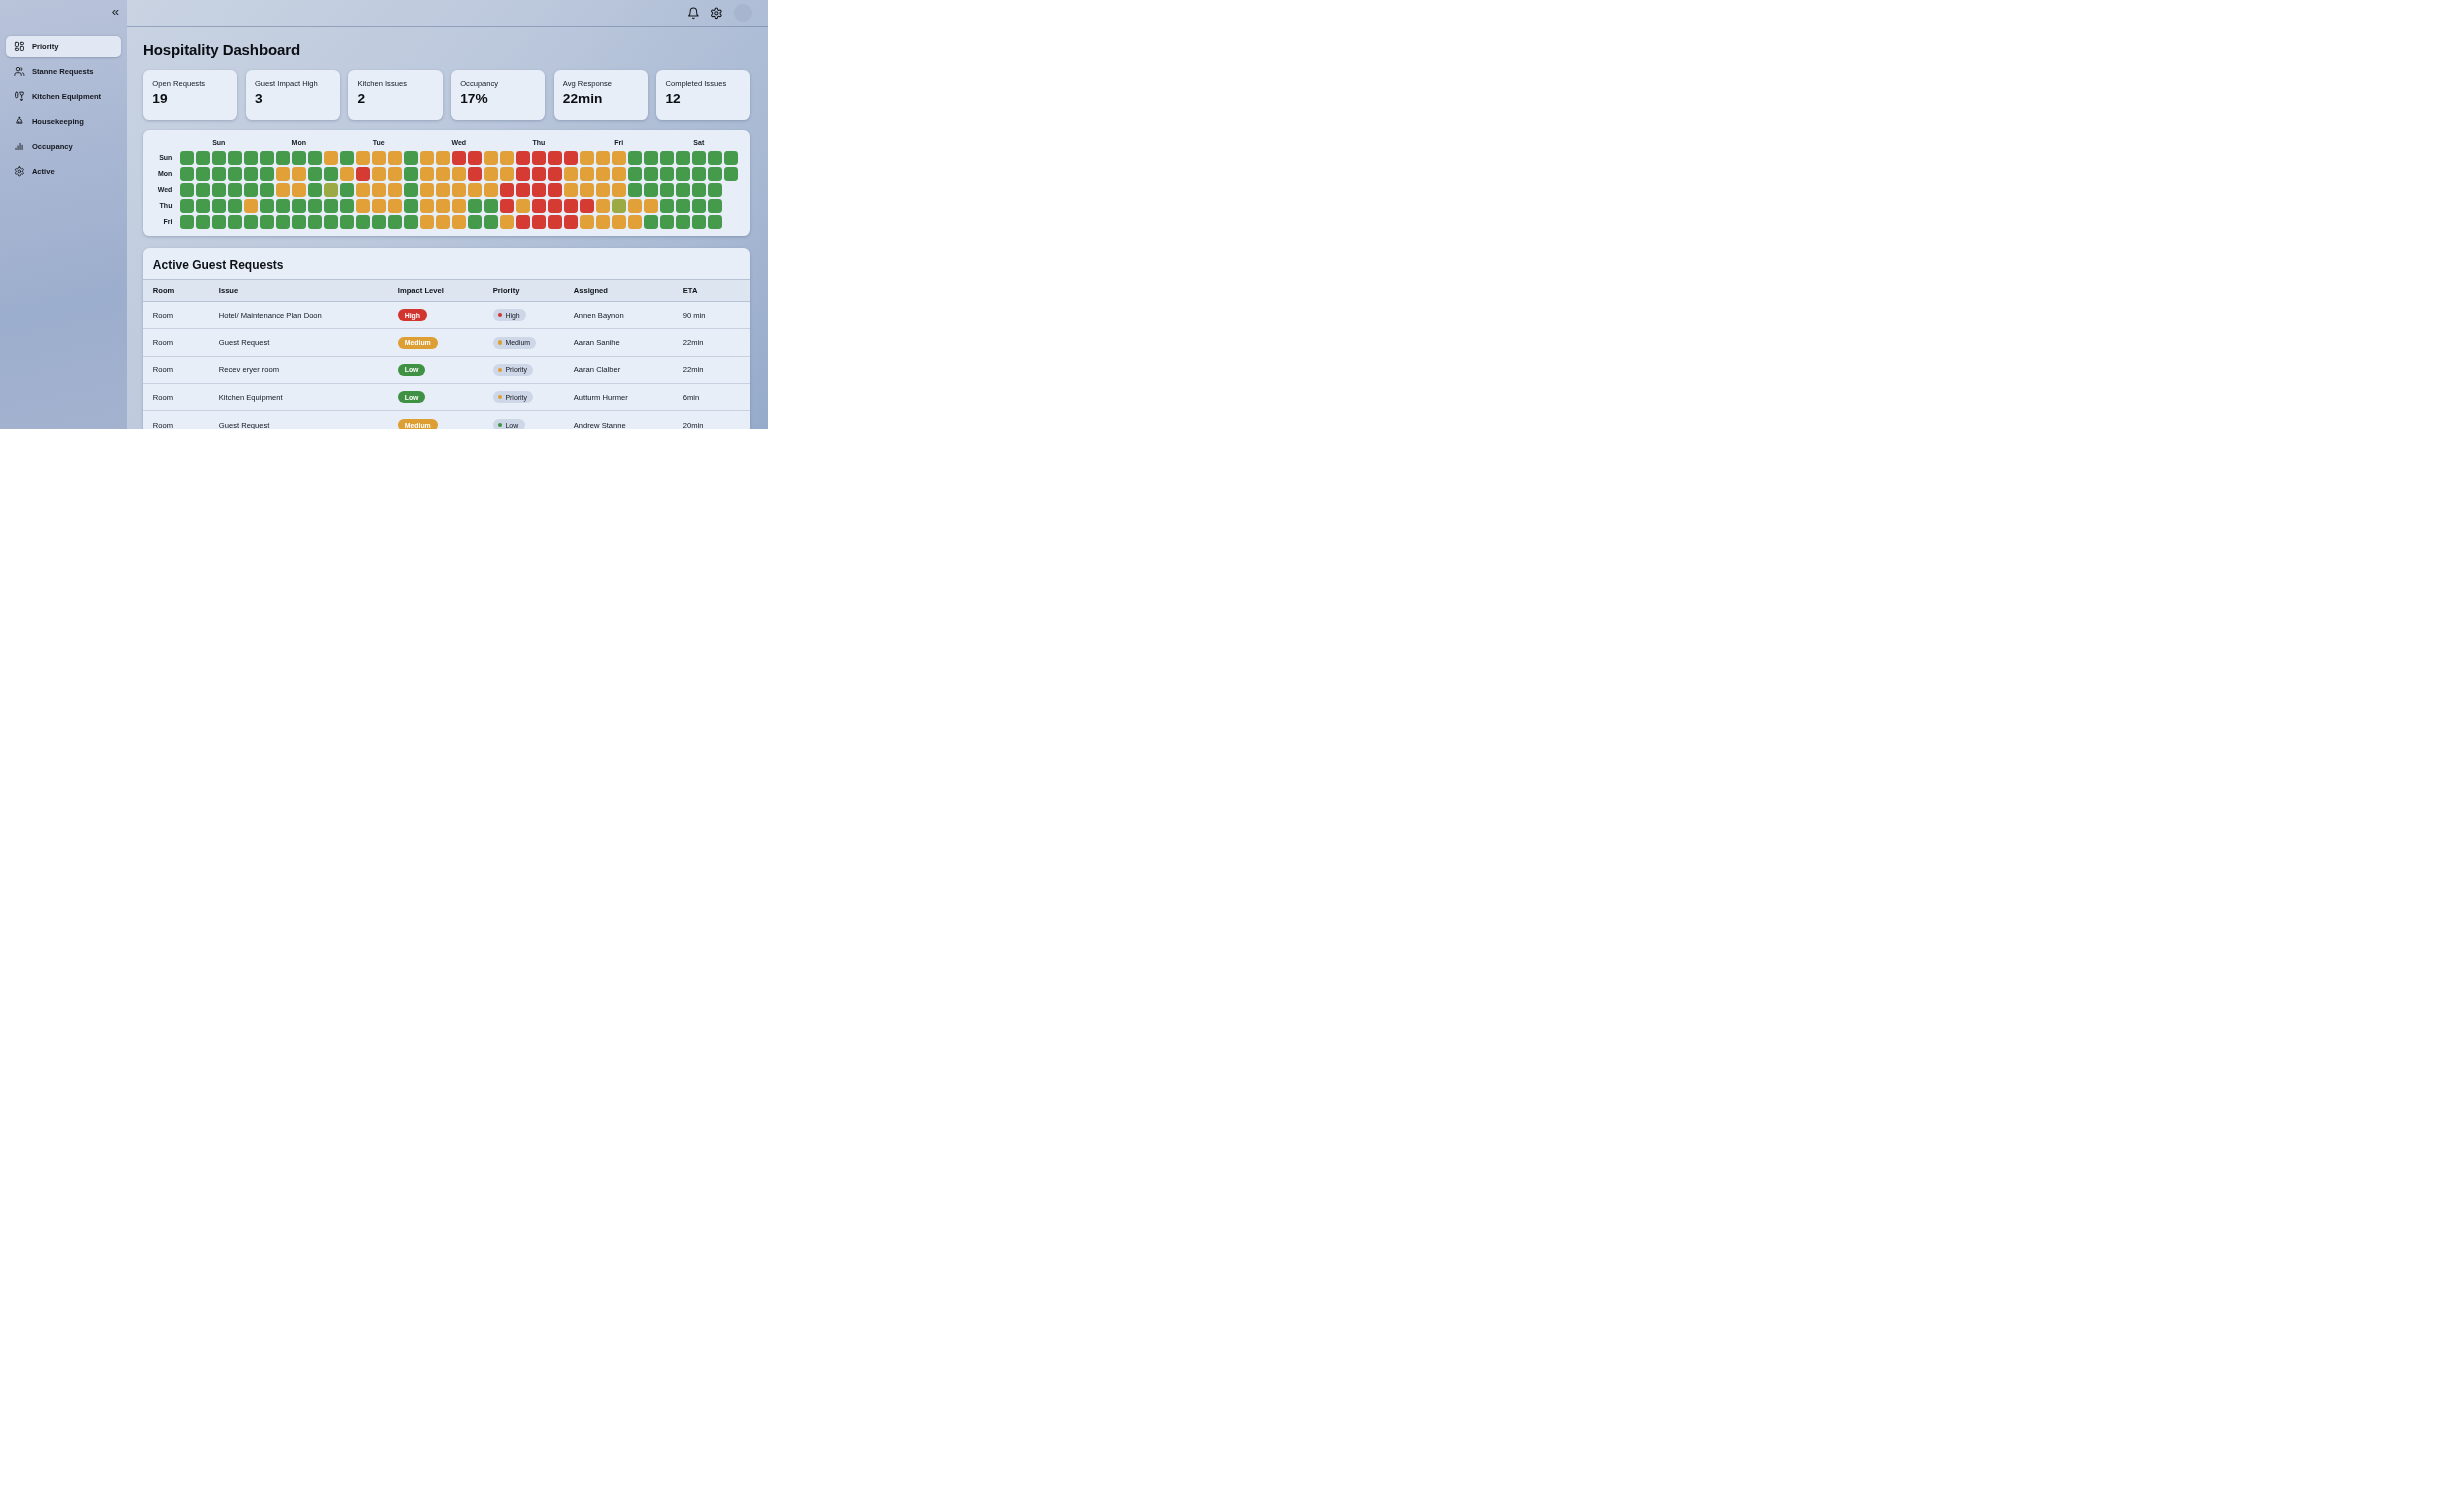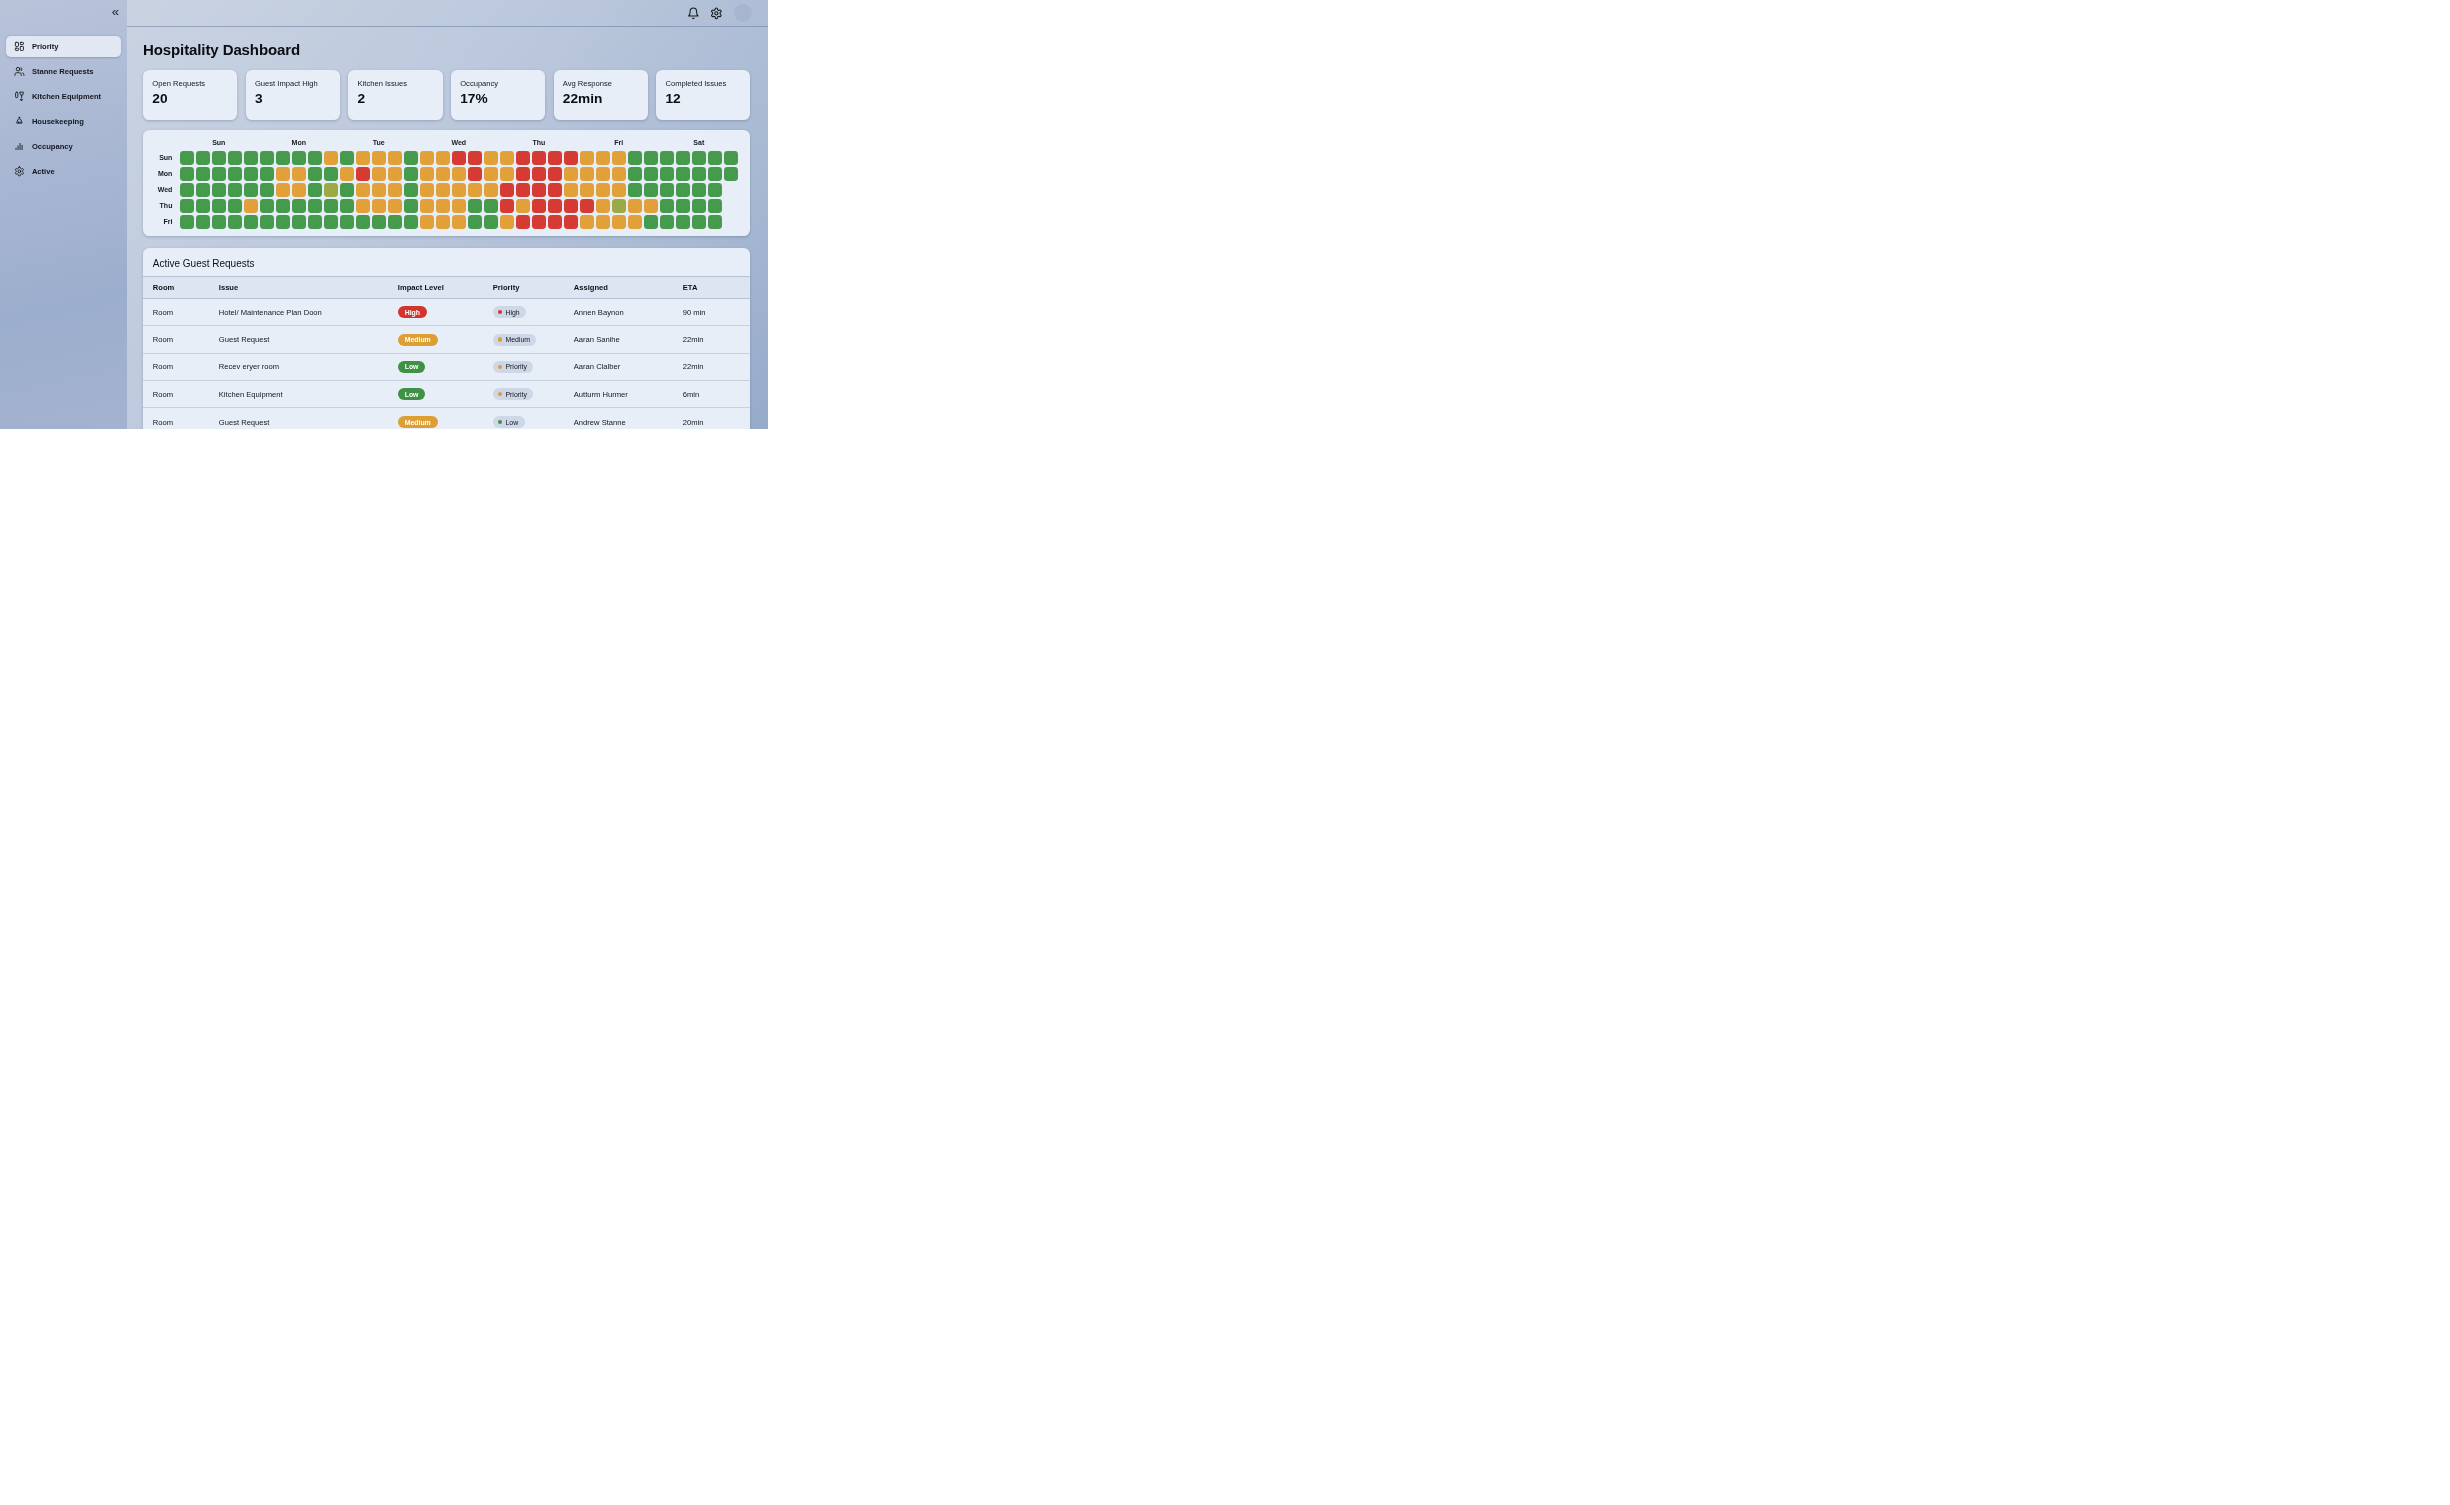--- a/index.html
+++ b/index.html
@@ -78,21 +78,21 @@
   }
   .hm-days { margin-bottom:3.4px; height:9.8px; }
   .hm-col-label { text-align:center; font-size:7px; font-weight:600; color:#14181f; }
   .hm-row { margin-bottom:0; }
   .hm-row + .hm-row { margin-top:2px; }
   .hm-row-label { font-size:7px; font-weight:600; text-align:right; padding-right:5.4px; color:#14181f; }
   .hm-cell { width:14px; height:14px; border-radius:3.4px; }
 
   
   .table-card { margin-top:11.8px; padding-bottom:1px; border-radius:6.4px; overflow:hidden; }
-  .table-title { font-size:10px; font-weight:400; padding:9.3px 9.8px 7.4px 9.8px; color:#0d1016; }
+  .table-title { font-size:12px; font-weight:700; padding:9.3px 9.8px 7.4px 9.8px; color:#0d1016; }
   .thead-row, .trow {
     display:grid; grid-template-columns:66px 179px 95px 81px 109px 1fr;
     align-items:center; padding:0 9.8px;
   }
   .thead-row {
     height:23px; background:#dde5f1;
     border-top:0.5px solid #b7c2d6; border-bottom:0.5px solid #b7c2d6;
     font-size:7.6px; font-weight:700; color:#0f1218;
   }
   .trow { height:27.4px; border-bottom:0.5px solid #c7d1e0; font-size:7.6px; color:#12161d; }
@@ -199,21 +199,21 @@
       </button>
       <div class="avatar"></div>
     </header>
 
     <div class="content">
       <h1 class="page-title">Hospitality Dashboard</h1>
 
       <div class="stats" id="stats">
           <div class="stat-card">
             <div class="stat-label">Open Requests</div>
-            <div class="stat-value">20</div>
+            <div class="stat-value">19</div>
           </div>
           <div class="stat-card">
             <div class="stat-label">Guest Impact High</div>
             <div class="stat-value">3</div>
           </div>
           <div class="stat-card">
             <div class="stat-label">Kitchen Issues</div>
             <div class="stat-value">2</div>
           </div>
           <div class="stat-card">

